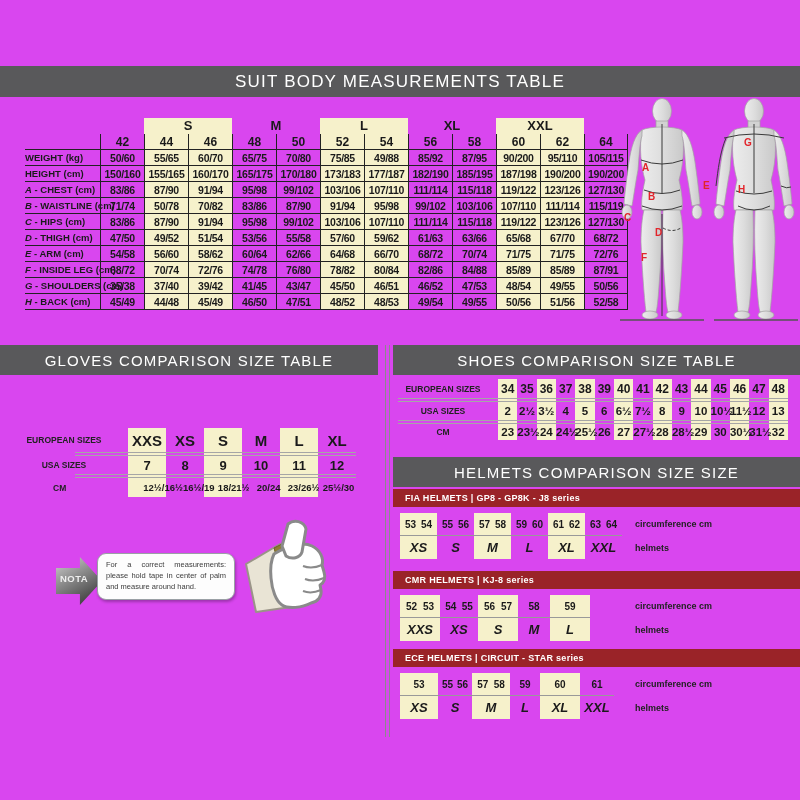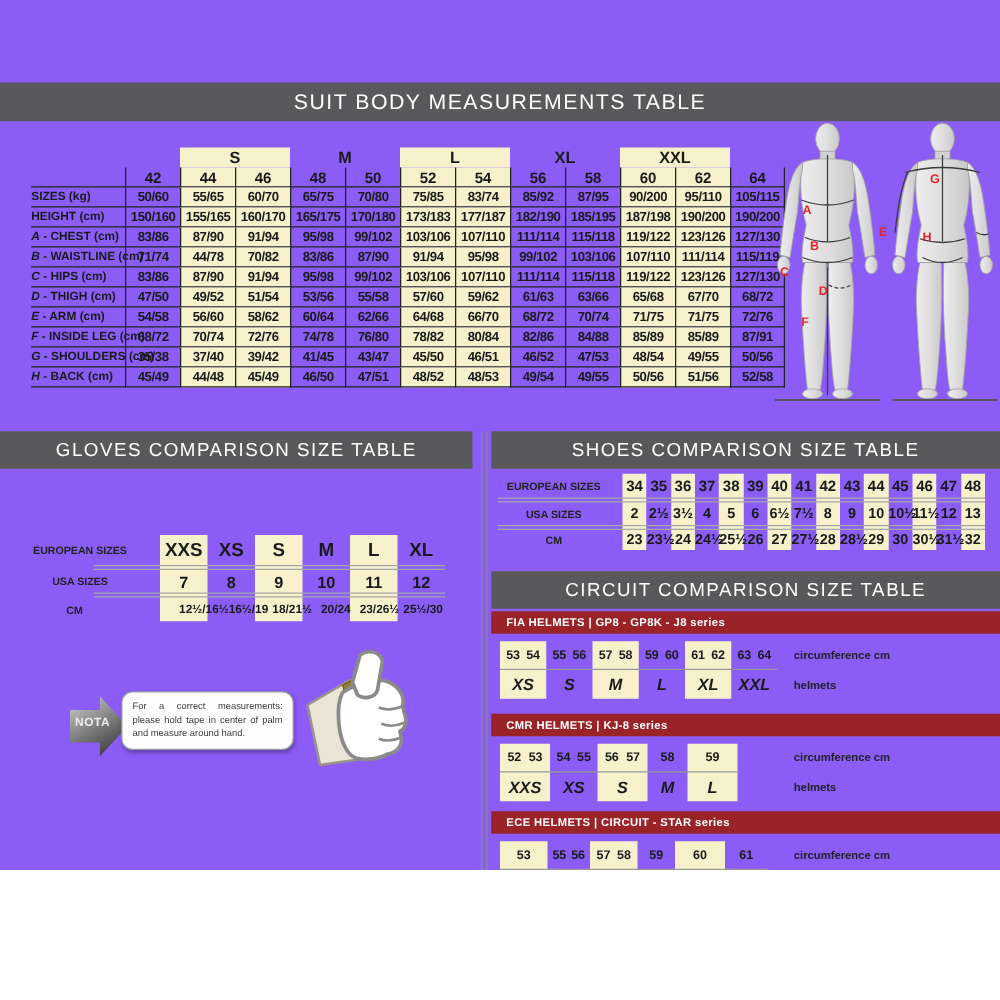--- a/index.html
+++ b/index.html
@@ -1,16 +1,16 @@
 <!DOCTYPE html>
 <html style="--bar: #59595B; --red: #9A2328; --yl: #F6F1CB;"><head>
 <meta charset="utf-8">
 <style>
   html,body{margin:0;padding:0;background:#fff;}
-  .page{position:relative;width:800px;height:696px;background:#8b5cf6;overflow:hidden;
+  .page{position:relative;width:800px;height:800px;background:#d946ef;overflow:hidden;
         font-family:"Liberation Sans",sans-serif;color:#1a1a1a;}
   .bar{position:absolute;background:var(--bar,#59595B);color:#fff;display:flex;align-items:center;
        justify-content:center;letter-spacing:1.2px;font-weight:400;}
   .bar span{white-space:nowrap;}
   .top-bar{left:0;top:66px;width:800px;height:31px;font-size:17px;}
   .gloves-bar{left:0;top:345px;width:378px;height:30px;font-size:15px;}
   .shoes-bar{left:393px;top:345px;width:407px;height:30px;font-size:15px;}
   .helmets-bar{left:393px;top:457px;width:407px;height:30px;font-size:15px;}
   .divider{position:absolute;left:385px;top:345px;height:392px;width:3px;
            border-left:1px solid #8a8a8a;border-right:1px solid #8a8a8a;}
@@ -84,28 +84,28 @@
         <div class="stcell szc vb bb">50</div>
         <div class="stcell szc vb bb hl">52</div>
         <div class="stcell szc vb bb hl">54</div>
         <div class="stcell szc vb bb">56</div>
         <div class="stcell szc vb bb">58</div>
         <div class="stcell szc vb bb hl">60</div>
         <div class="stcell szc vb bb hl">62</div>
         <div class="stcell szc vb bb rb">64</div>
       </div>
       <div class="strow">
-        <div class="stlabel bb">SIZES (kg)</div>
+        <div class="stlabel bb">WEIGHT (kg)</div>
         <div class="stcell vb bb">50/60</div>
         <div class="stcell vb bb hl">55/65</div>
         <div class="stcell vb bb hl">60/70</div>
         <div class="stcell vb bb">65/75</div>
         <div class="stcell vb bb">70/80</div>
         <div class="stcell vb bb hl">75/85</div>
-        <div class="stcell vb bb hl">83/74</div>
+        <div class="stcell vb bb hl">49/88</div>
         <div class="stcell vb bb">85/92</div>
         <div class="stcell vb bb">87/95</div>
         <div class="stcell vb bb hl">90/200</div>
         <div class="stcell vb bb hl">95/110</div>
         <div class="stcell vb bb rb">105/115</div>
       </div>
       <div class="strow">
         <div class="stlabel bb">HEIGHT (cm)</div>
         <div class="stcell vb bb">150/160</div>
         <div class="stcell vb bb hl">155/165</div>
@@ -131,21 +131,21 @@
         <div class="stcell vb bb hl">107/110</div>
         <div class="stcell vb bb">111/114</div>
         <div class="stcell vb bb">115/118</div>
         <div class="stcell vb bb hl">119/122</div>
         <div class="stcell vb bb hl">123/126</div>
         <div class="stcell vb bb rb">127/130</div>
       </div>
       <div class="strow">
         <div class="stlabel bb"><i>B</i> - WAISTLINE (cm)</div>
         <div class="stcell vb bb">71/74</div>
-        <div class="stcell vb bb hl">44/78</div>
+        <div class="stcell vb bb hl">50/78</div>
         <div class="stcell vb bb hl">70/82</div>
         <div class="stcell vb bb">83/86</div>
         <div class="stcell vb bb">87/90</div>
         <div class="stcell vb bb hl">91/94</div>
         <div class="stcell vb bb hl">95/98</div>
         <div class="stcell vb bb">99/102</div>
         <div class="stcell vb bb">103/106</div>
         <div class="stcell vb bb hl">107/110</div>
         <div class="stcell vb bb hl">111/114</div>
         <div class="stcell vb bb rb">115/119</div>
@@ -410,21 +410,21 @@
         <div class="ccell" style="width: 19.33px; font-size: 11.5px;">28½</div>
         <div class="ccell" style="width: 19.33px; font-size: 11.5px;">29</div>
         <div class="ccell" style="width: 19.33px; font-size: 11.5px;">30</div>
         <div class="ccell" style="width: 19.33px; font-size: 11.5px;">30½</div>
         <div class="ccell" style="width: 19.33px; font-size: 11.5px;">31½</div>
         <div class="ccell" style="width: 19.33px; font-size: 11.5px;">32</div>
       </div>
     </div>
 
   <div class="bar helmets-bar">
-    <span>CIRCUIT COMPARISON SIZE TABLE</span>
+    <span>HELMETS COMPARISON SIZE SIZE</span>
   </div>
   <div id="helmets-host">
       <div class="hsec-bar" style="top: 489px;">
         <span>FIA HELMETS | GP8 - GP8K - J8 series</span>
       </div>
       <div class="hcols" style="left: 400px; top: 513px;">
         <div class="hcol hl" style="width: 37px;">
           <div class="hnums">
             <span>53</span>
             <span>54</span>

